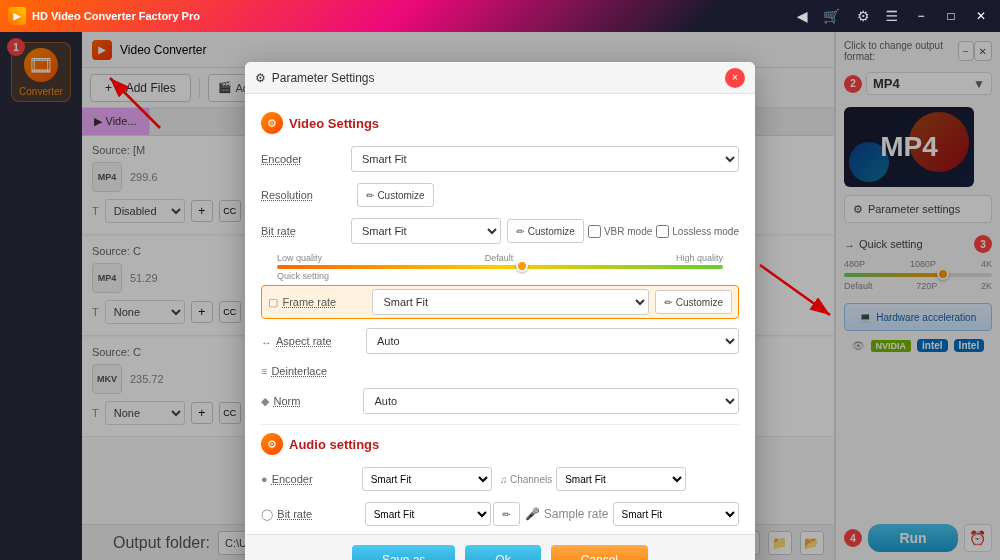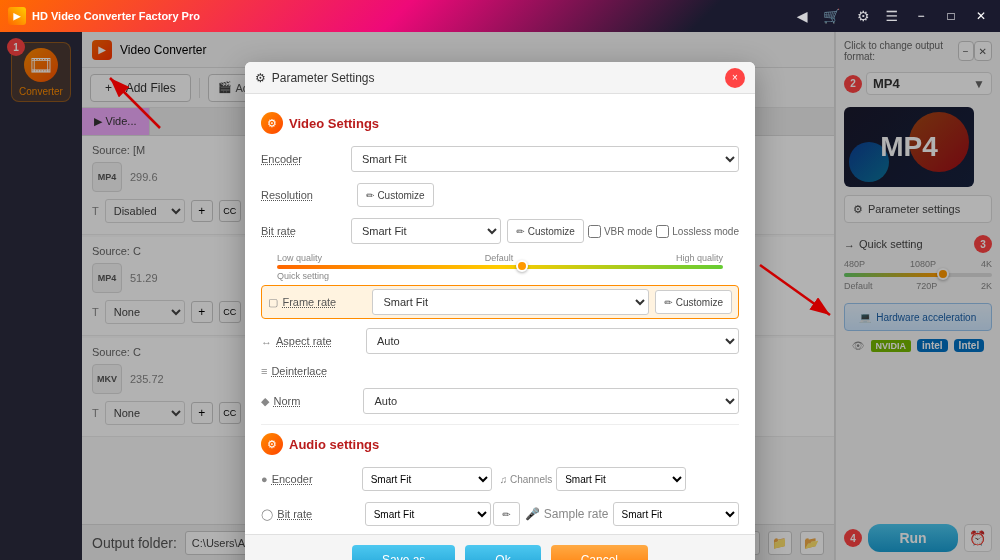--- a/index.html
+++ b/index.html
@@ -244,21 +244,21 @@
               <option>Disabled</option>
             </select>
             <button class="output-btn-sm">+</button>
             <button class="output-btn-sm" style="font-size:9px;">CC</button>
           </div>
         </div>
 
       </div>
 
       <div class="bottom-bar">
-        <span style="font-size:14px;color:#555;white-space:nowrap;">Output folder:</span>
+        <span style="font-size:16px;color:#555;white-space:nowrap;margin-left:21px;">Output folder:</span>
         <input class="folder-input" type="text" value="C:\Users\Administrator\Desktop" style="">
         <button class="folder-btn">📁</button>
         <button class="folder-btn">📂</button>
       </div>
 
     </div>
 
     <div class="right-panel">
       <div style="display:flex;align-items:center;justify-content:space-between;margin-bottom:2px;">
         <span style="font-size:10px;color:#666;">Click to change output format:</span>

